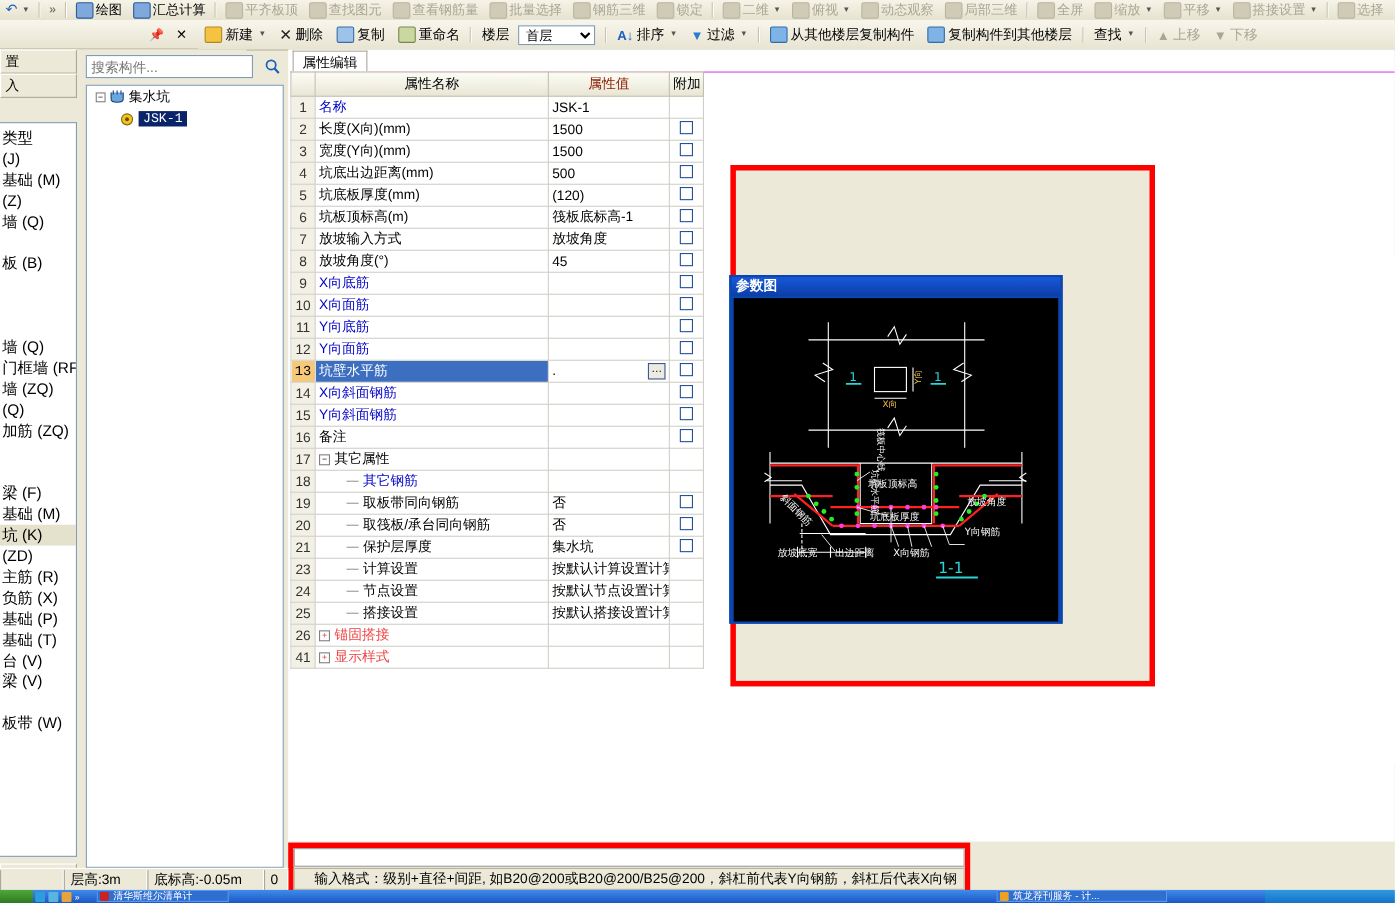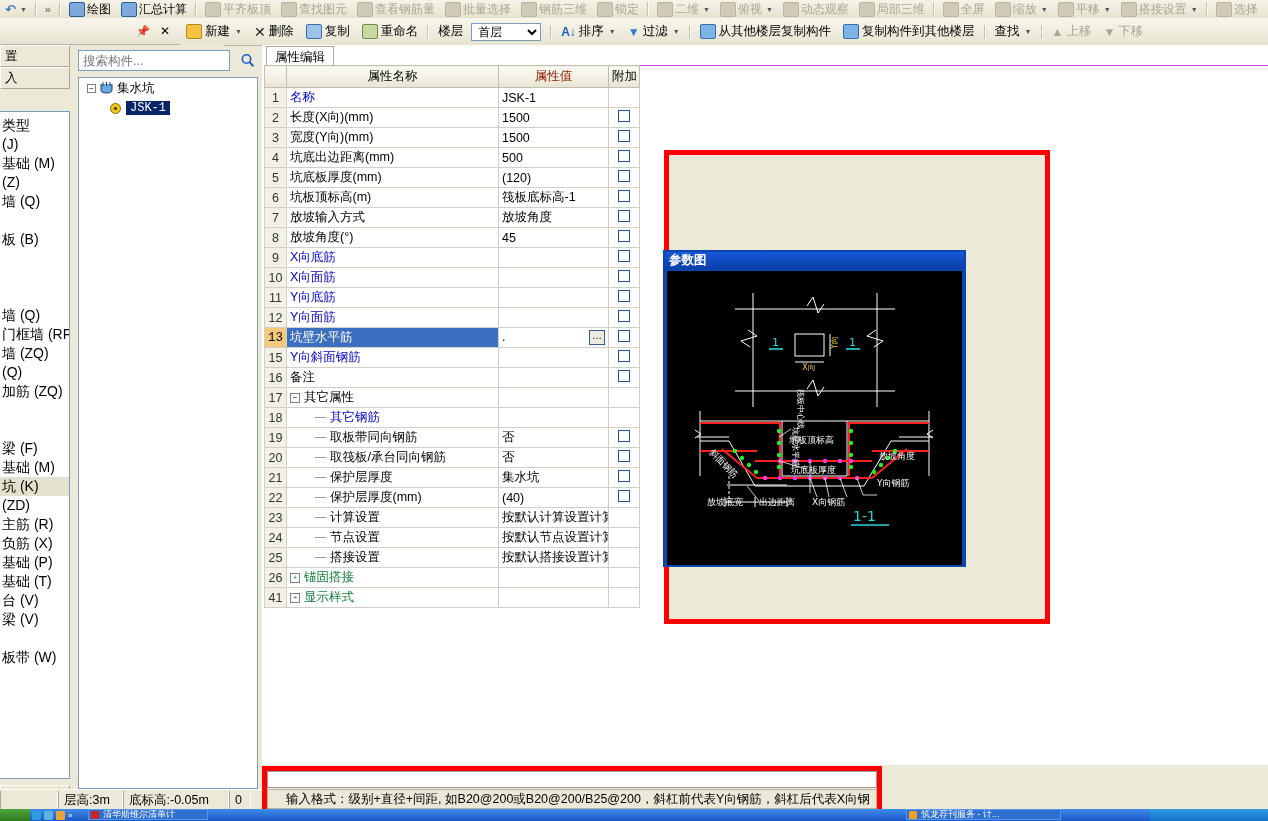--- a/index.html
+++ b/index.html
@@ -99,21 +99,21 @@
   }
   table.pg th{
     background:linear-gradient(#fdfcf4,#e8e5d4);font-weight:normal;text-align:center;
     border:1px solid #c2bfae;height:21px;
   }
   th.valhead{background:linear-gradient(#fbe0a8,#eebe6c);color:#8b1a00;}
   td.num{background:#f3f1e6;text-align:center;color:#333;font-family:"Liberation Sans",sans-serif;font-size:11.5px;}
   td.name{padding-left:18px;}
   td.name.lv2{padding-left:28px;}
   td.blue{color:#0000c8;}
-  td.grayed{color:#15803d;}
+  td.grayed{color:#ef4444;}
   tr.sel td.num{background:#f6c87a;color:#000000;font-family:Liberation Mono, monospace;}
   tr.sel td.name{background:#3d6fc0;color:#fff;}
   .chk{width:12px;height:12px;border:1px solid #25509c;background:#fff;display:inline-block;box-sizing:border-box;}
   td.att{text-align:center;padding:0;}
   .ellipsis-btn{
     float:right;width:16px;height:15px;border:1px solid #3b5a8f;background:#eceae1;
     font-size:10px;line-height:10px;text-align:center;box-sizing:border-box;color:#000;
   }
   .tnode{display:inline-block;width:10px;height:10px;border:1px solid #808080;background:#fff;
     font-size:8px;line-height:8px;text-align:center;margin-right:4px;box-sizing:border-box;vertical-align:middle;}
@@ -492,20 +492,26 @@
             <td><span></span></td>
             <td class="att"><span class="chk"></span></td>
           </tr>
           <tr class="sel">
             <td class="num">13</td>
             <td class="name blue"><span>坑壁水平筋</span></td>
             <td><span class="ellipsis-btn">…</span><span>.</span></td>
             <td class="att"><span class="chk"></span></td>
           </tr>
           <tr class="">
+            <td class="num">14</td>
+            <td class="name blue"><span>X向斜面钢筋</span></td>
+            <td><span></span></td>
+            <td class="att"><span class="chk"></span></td>
+          </tr>
+          <tr class="">
             <td class="num">15</td>
             <td class="name blue"><span>Y向斜面钢筋</span></td>
             <td><span></span></td>
             <td class="att"><span class="chk"></span></td>
           </tr>
           <tr class="">
             <td class="num">16</td>
             <td class="name"><span>备注</span></td>
             <td><span></span></td>
             <td class="att"><span class="chk"></span></td>
@@ -531,26 +537,20 @@
           <tr class="">
             <td class="num">20</td>
             <td class="name lv2"><span class="dash"></span><span>取筏板/承台同向钢筋</span></td>
             <td><span>否</span></td>
             <td class="att"><span class="chk"></span></td>
           </tr>
           <tr class="">
             <td class="num">21</td>
             <td class="name lv2"><span class="dash"></span><span>保护层厚度</span></td>
             <td><span>集水坑</span></td>
-            <td class="att"><span class="chk"></span></td>
-          </tr>
-          <tr class="">
-            <td class="num">22</td>
-            <td class="name lv2"><span class="dash"></span><span>保护层厚度(mm)</span></td>
-            <td><span>(40)</span></td>
             <td class="att"><span class="chk"></span></td>
           </tr>
           <tr class="">
             <td class="num">23</td>
             <td class="name lv2"><span class="dash"></span><span>计算设置</span></td>
             <td><span>按默认计算设置计算</span></td>
             <td class="att"></td>
           </tr>
           <tr class="">
             <td class="num">24</td>
@@ -712,21 +712,21 @@
 </div>
 
 <div class="abs" id="redbox-msg"></div>
 <div id="msg-input"></div>
 <div id="msg-hint">
   <span>输入格式：级别+直径+间距, 如B20@200或B20@200/B25@200，斜杠前代表Y向钢筋，斜杠后代表X向钢筋</span>
 </div>
 
 <div class="abs" id="statusbar">
   <div class="sb-cell" style="width:58px;"></div>
-  <div class="sb-cell" style="width:65px;">层高:3m</div>
+  <div class="sb-cell" style="width:76px;">层高:3m</div>
   <div class="sb-cell" style="width:106px;">底标高:-0.05m</div>
   <div class="sb-cell" style="width:22px;">0</div>
 </div>
 
 <div class="abs" id="taskbar">
   <div id="start"></div>
   <div class="quicklaunch">
     <span class="tinysq" style="background:#2f9ddb;"></span>
     <span class="tinysq" style="background:#5ab4e0;"></span>
     <span class="tinysq" style="background:#e8a33d;"></span>

